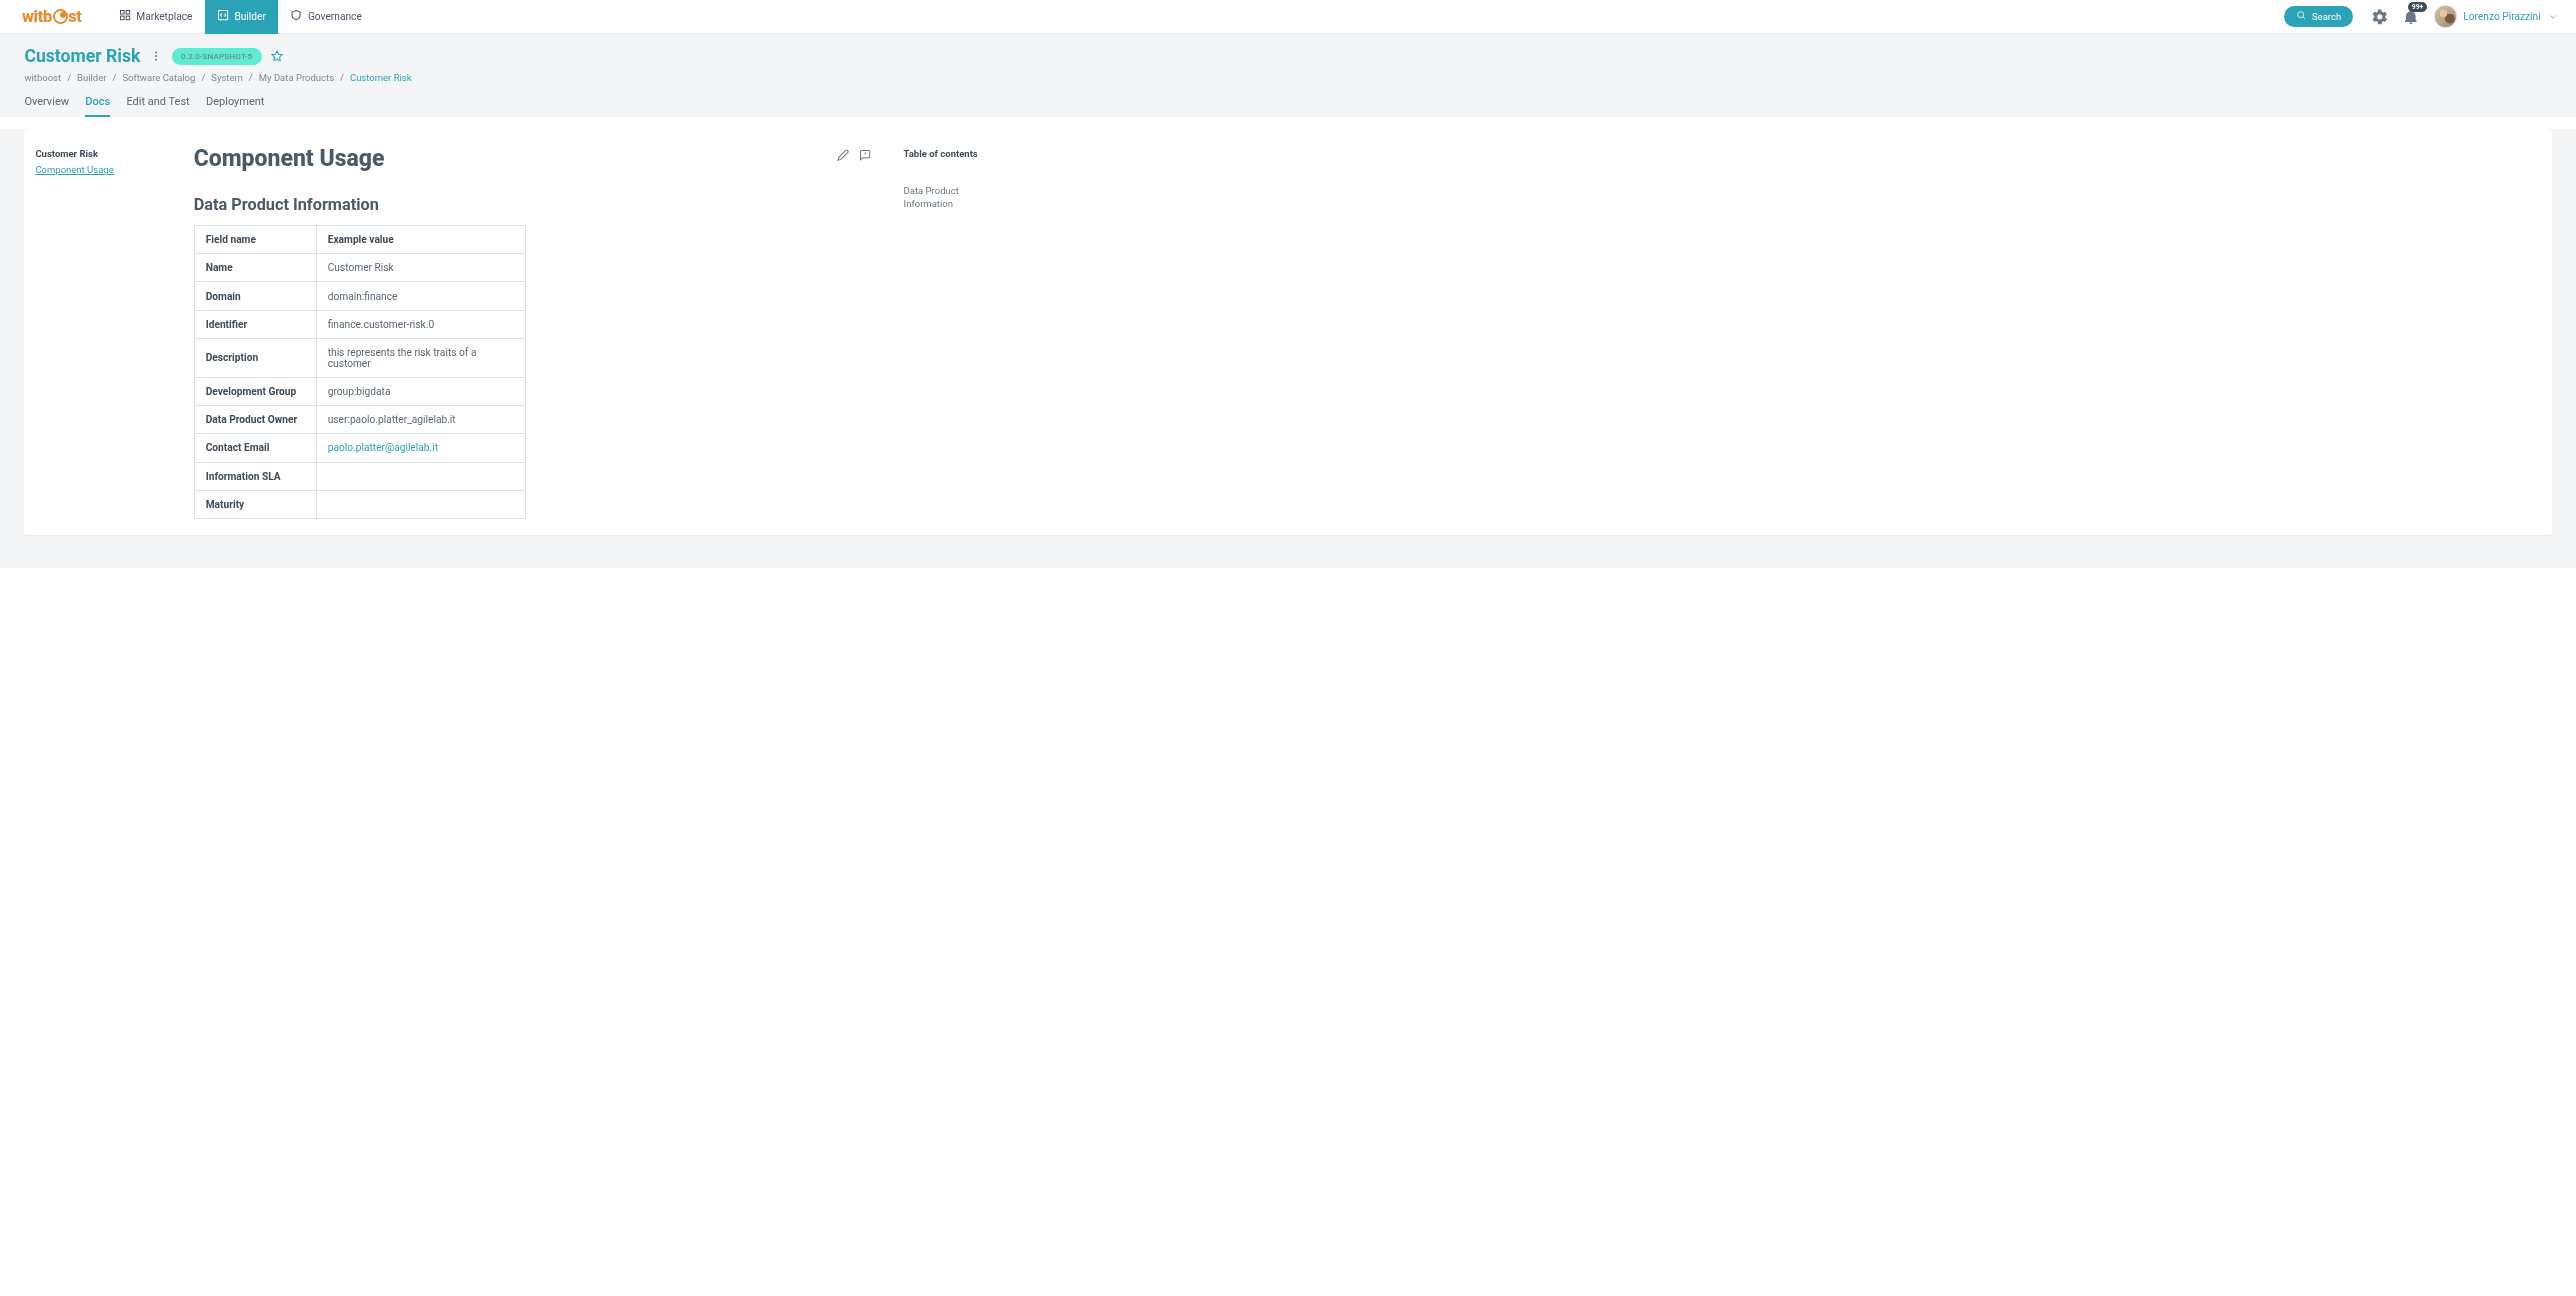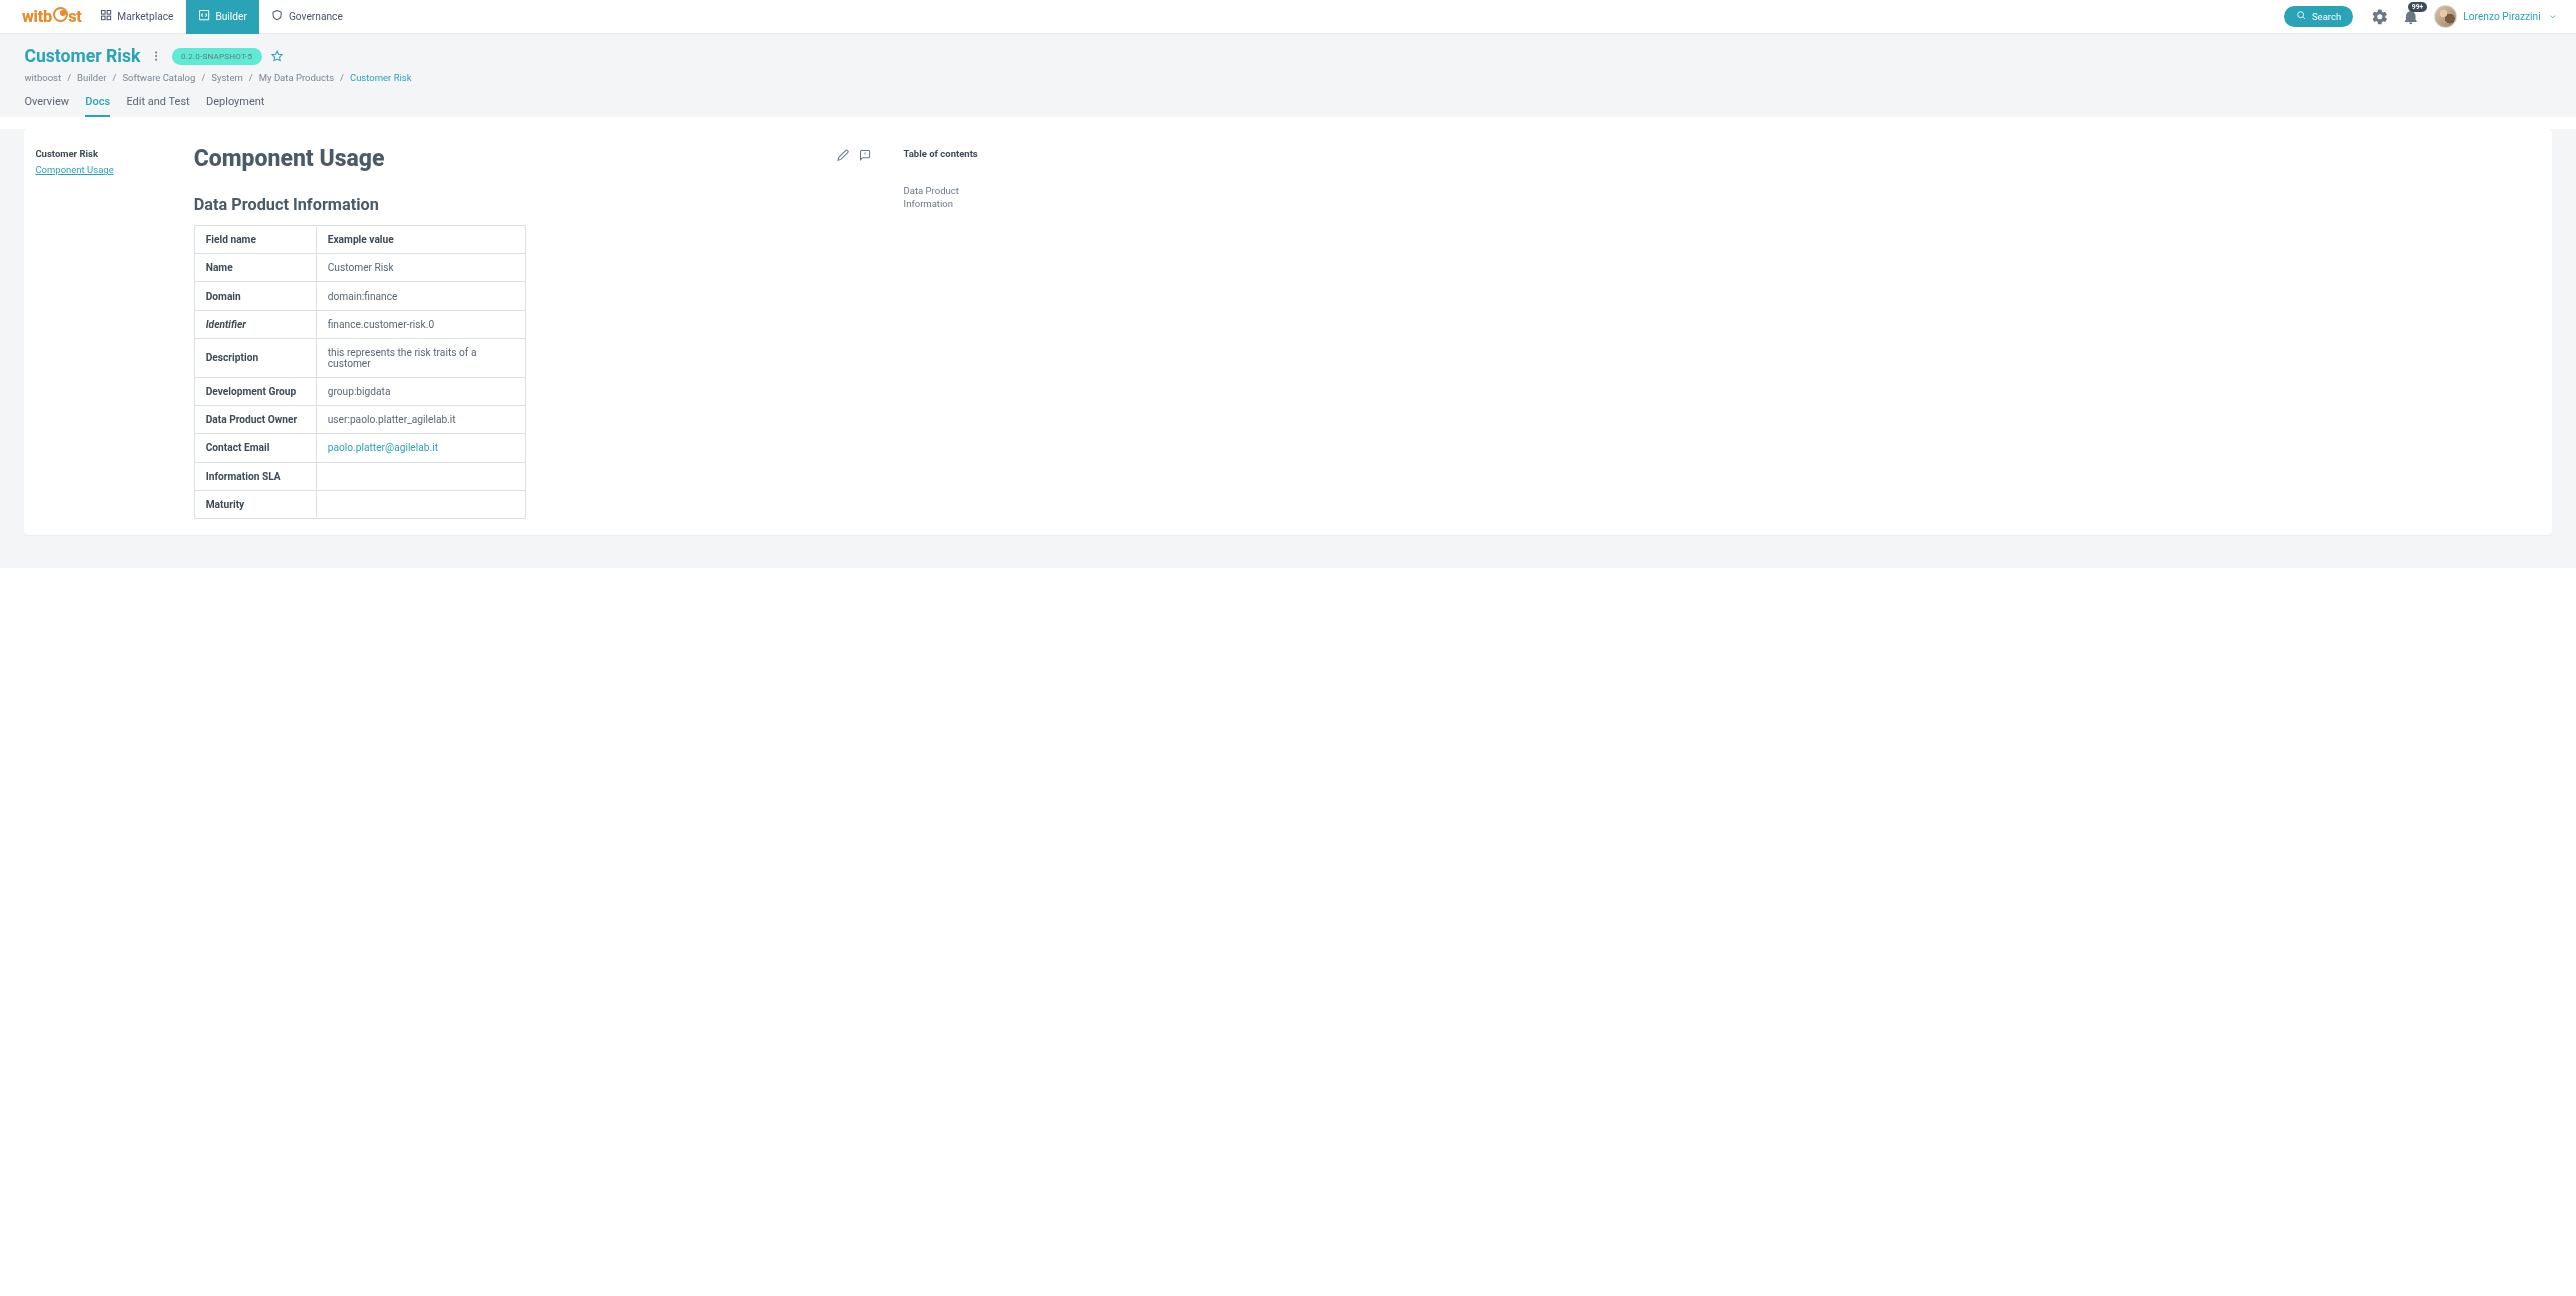--- a/index.html
+++ b/index.html
@@ -24,23 +24,23 @@
   
   .topnav{
     display:flex;
     align-items:center;
     height:34px;
     border-bottom:0.7px solid #e6eaee;
     padding:0 19px 0 22px;
     gap:0;
   }
   .logo{
-    display:flex;align-items:flex-start;
+    display:flex;align-items:center;
     font-weight:800;font-size:16.3px;color:var(--orange);
-    letter-spacing:-0.3px;margin-right:6px;
+    letter-spacing:-0.3px;margin-right:25px;
     user-select:none;
   }
   .logo .o{
     display:inline-flex;align-items:center;justify-content:center;
     width:15px;height:15px;border:2.7px solid var(--orange);border-radius:50%;
     position:relative;margin:0 0.7px;
   }
   .logo .o::after{
     content:"";position:absolute;width:6.1px;height:6.1px;background:var(--orange);
     border-radius:50%;right:-0.7px;top:1.4px;
@@ -112,21 +112,21 @@
   table.info{
     border-collapse:collapse;width:332px;max-width:100%;
     border:0.7px solid var(--border);
   }
   table.info th,table.info td{
     border:0.7px solid var(--border);
     padding:8.1px 11px;text-align:left;font-size:10.2px;color:#5a6673;
   }
   table.info th{font-weight:700;color:#3f4b59;}
   table.info tr td:first-child{font-weight:700;color:#3f4b59;width:122px;}
-  table.info tr.italic td:first-child{font-style:italic;}
+  table.info tr.italic td:first-child{}
   table.info a{color:var(--teal);text-decoration:none;}
   .rightcol{width:129px;flex:0 0 129px;padding:19px 12.2px;}
   .rightcol .h{font-weight:700;color:#3f4b59;font-size:9.5px;margin-bottom:25px;}
   .rightcol .toclink{color:#6b7785;font-size:9.5px;line-height:1.4;cursor:pointer;}
 </style>
 </head>
 <body>
 
 <div class="topnav">
   <div class="logo">

